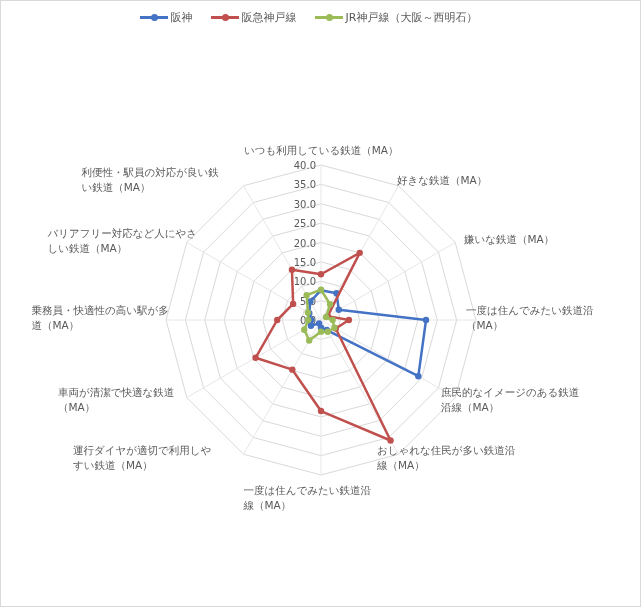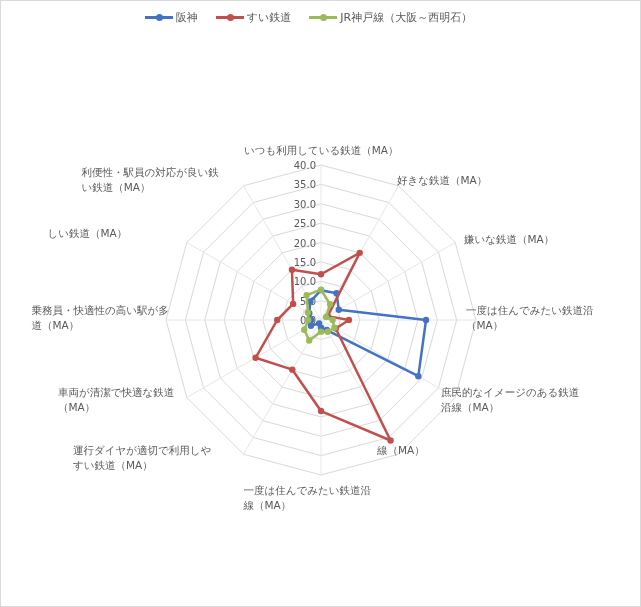--- a/index.html
+++ b/index.html
@@ -19,21 +19,21 @@
 
 <div class="frame"></div>
 
 <div class="legend">
   <div class="legend-item">
     <span class="legend-swatch" style="background:#4472c4"></span>
     <span>阪神</span>
   </div>
   <div class="legend-item">
     <span class="legend-swatch" style="background:#c0504d"></span>
-    <span>すい鉄道</span>
+    <span>阪急神戸線</span>
   </div>
   <div class="legend-item">
     <span class="legend-swatch" style="background:#9bbb59"></span>
     <span>JR神戸線（大阪～西明石）</span>
   </div>
 </div>
 
 <svg class="chart" width="641" height="607">
   <g id="grid">
       <polygon points="321,300.625 330.6875,303.2207578016765 337.7792421983235,310.3125 340.375,320 337.7792421983235,329.6875 330.6875,336.7792421983235 321,339.375 311.3125,336.7792421983235 304.2207578016765,329.6875 301.625,320 304.2207578016765,310.3125 311.3125,303.2207578016765" fill="none" stroke="#d9d9d9" stroke-width="1"></polygon>
@@ -123,38 +123,40 @@
     </div>
     <div class="axis-label" style="left: 466px; top: 303px;">
       <div>一度は住んでみたい鉄道沿</div>
       <div>（MA）</div>
     </div>
     <div class="axis-label" style="left: 441px; top: 385px;">
       <div>庶民的なイメージのある鉄道</div>
       <div>沿線（MA）</div>
     </div>
     <div class="axis-label" style="left: 377px; top: 443px;">
+      <div>おしゃれな住民が多い鉄道沿</div>
       <div>線（MA）</div>
     </div>
     <div class="axis-label" style="left: 243.5px; top: 483px;">
       <div>一度は住んでみたい鉄道沿</div>
       <div>線（MA）</div>
     </div>
     <div class="axis-label" style="left: 73px; top: 443px;">
       <div>運行ダイヤが適切で利用しや</div>
       <div>すい鉄道（MA）</div>
     </div>
     <div class="axis-label" style="left: 58px; top: 385px;">
       <div>車両が清潔で快適な鉄道</div>
       <div>（MA）</div>
     </div>
     <div class="axis-label" style="left: 31.5px; top: 303px;">
       <div>乗務員・快適性の高い駅が多</div>
       <div>道（MA）</div>
     </div>
     <div class="axis-label" style="left: 47.5px; top: 226px;">
+      <div>バリアフリー対応など人にやさ</div>
       <div>しい鉄道（MA）</div>
     </div>
     <div class="axis-label" style="left: 81.5px; top: 165px;">
       <div>利便性・駅員の対応が良い鉄</div>
       <div>い鉄道（MA）</div>
     </div>
   </div>
 
 </body></html>

